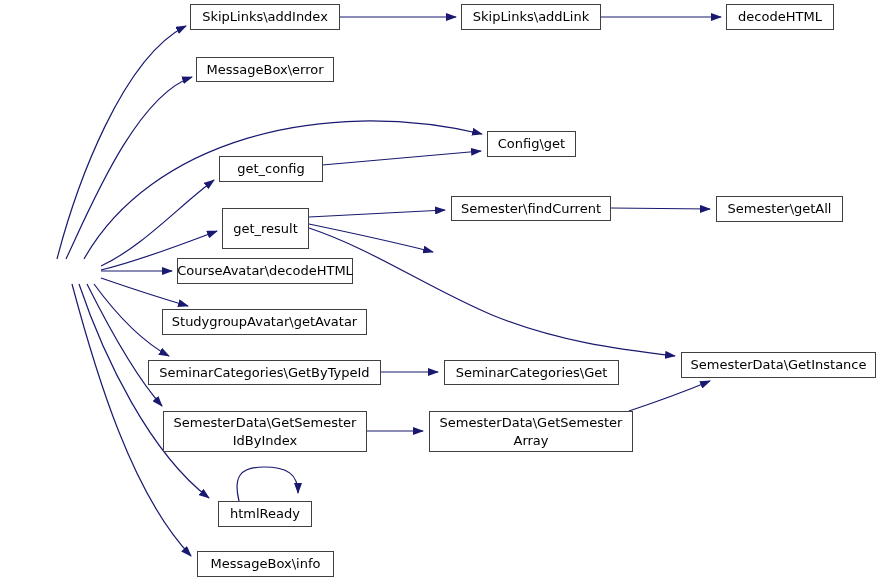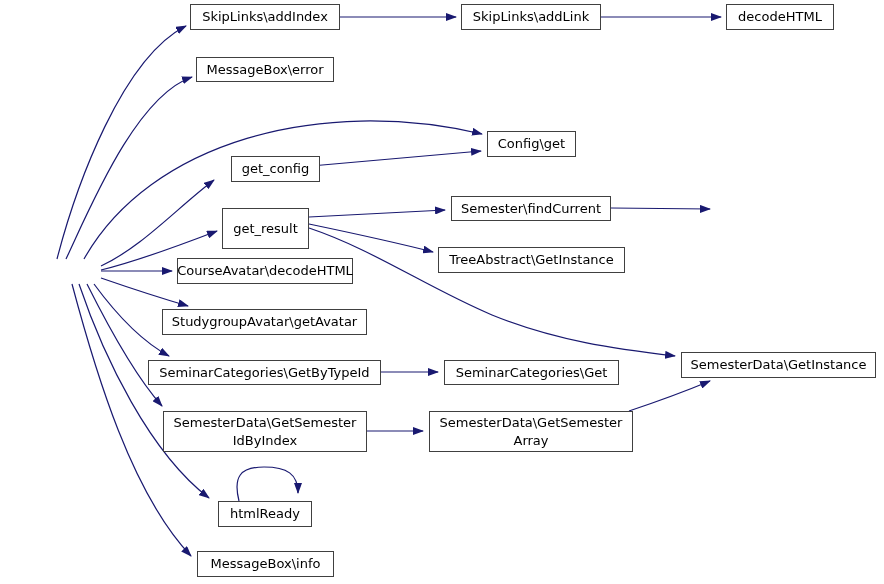--- a/index.html
+++ b/index.html
@@ -80,24 +80,24 @@
       <path d="M381,372 L438,372" class="edge" marker-end="url(#arrow)"></path>
       <path d="M367,431 L423,431" class="edge" marker-end="url(#arrow)"></path>
       <path d="M629,411 C662,400 686,391 710,381" class="edge" marker-end="url(#arrow)"></path>
       <path d="M239,501 C233,477 240,467 264,467 C287,467 298,474 298,493" class="edge" marker-end="url(#arrow)"></path>
     </svg>
     <div class="node" style="left: 190px; top: 4px; width: 150px; height: 26px;">SkipLinks\addIndex</div>
     <div class="node" style="left: 461px; top: 4px; width: 140px; height: 26px;">SkipLinks\addLink</div>
     <div class="node" style="left: 726px; top: 4px; width: 108px; height: 26px;">decodeHTML</div>
     <div class="node" style="left: 196px; top: 57px; width: 138px; height: 25px;">MessageBox\error</div>
     <div class="node" style="left: 487px; top: 131px; width: 89px; height: 26px;">Config\get</div>
-    <div class="node" style="left: 219px; top: 156px; width: 89px; height: 26px; margin-left: 12px;">get_config</div>
+    <div class="node" style="left: 219px; top: 156px; width: 104px; height: 26px;">get_config</div>
     <div class="node" style="left: 451px; top: 196px; width: 160px; height: 25px;">Semester\findCurrent</div>
+    <div class="node" style="left: 716px; top: 196px; width: 127px; height: 26px;">Semester\getAll</div>
     <div class="node" style="left: 222px; top: 208px; width: 87px; height: 41px;">get_result</div>
-    <div class="node" style="left: 438px; top: 247px; width: 187px; height: 26px;">TreeAbstract\GetInstance</div>
     <div class="node" style="left: 177px; top: 258px; width: 176px; height: 26px;">CourseAvatar\decodeHTML</div>
     <div class="node" style="left: 162px; top: 309px; width: 205px; height: 26px;">StudygroupAvatar\getAvatar</div>
     <div class="node" style="left: 148px; top: 360px; width: 233px; height: 25px;">SeminarCategories\GetByTypeId</div>
     <div class="node" style="left: 444px; top: 360px; width: 175px; height: 25px;">SeminarCategories\Get</div>
     <div class="node" style="left: 681px; top: 352px; width: 195px; height: 26px;">SemesterData\GetInstance</div>
     <div class="node" style="left: 163px; top: 411px; width: 204px; height: 41px;">SemesterData\GetSemester
 IdByIndex</div>
     <div class="node" style="left: 429px; top: 411px; width: 204px; height: 41px;">SemesterData\GetSemester
 Array</div>
     <div class="node" style="left: 218px; top: 501px; width: 94px; height: 26px;">htmlReady</div>

